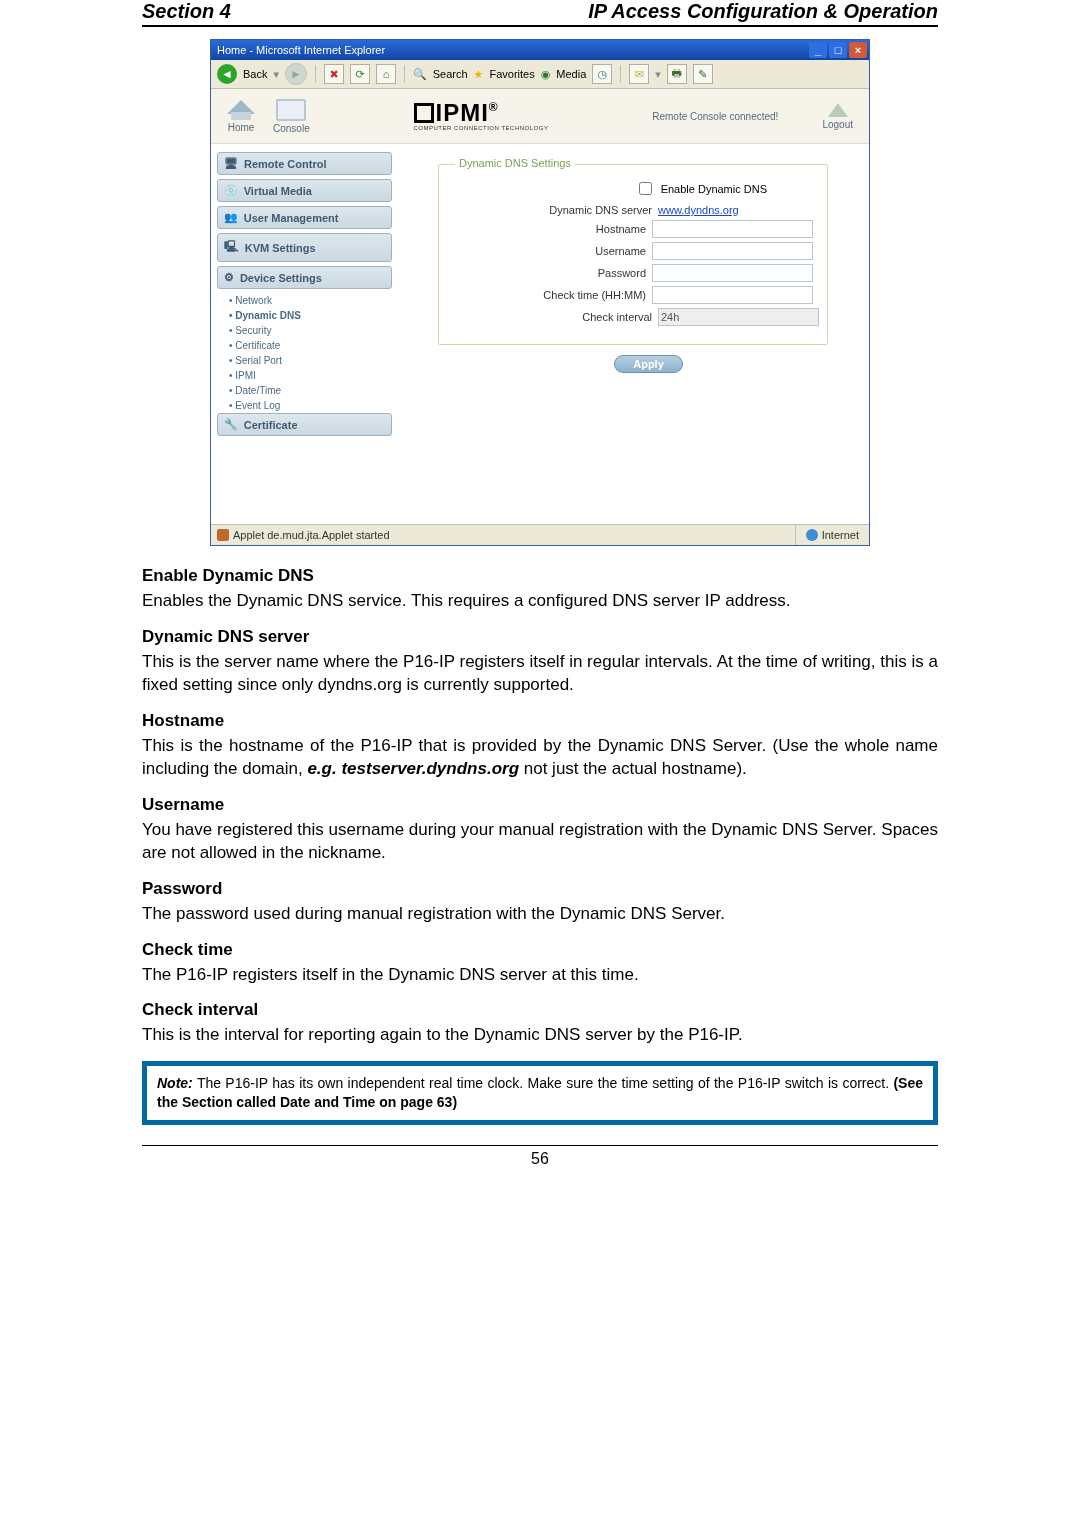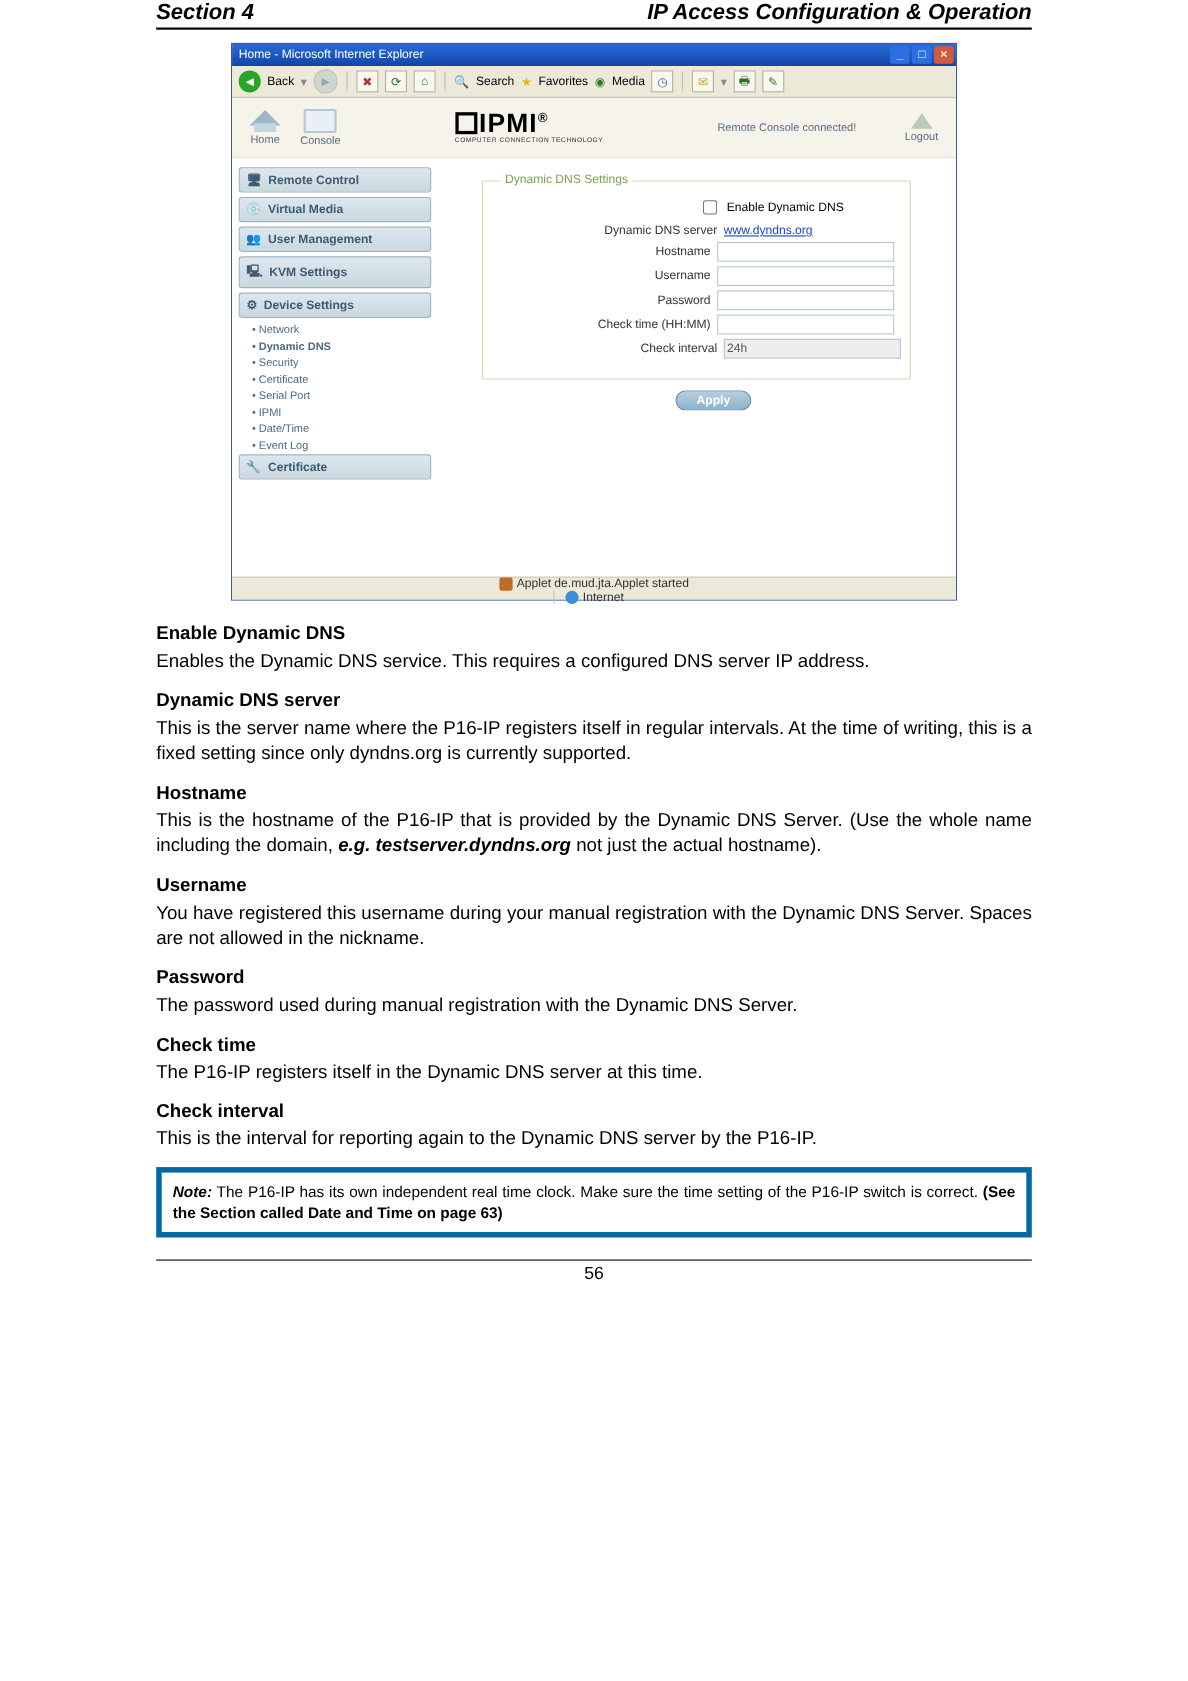--- a/index.html
+++ b/index.html
@@ -145,21 +145,21 @@
     border:1px solid #b7c6d1;height:16px;width:155px;font-size:11px;padding:0 2px;
   }
   .form-row .srv-link { color:#1846c8;text-decoration:underline;width:155px;text-align:left;font-size:11px; }
   .form-row .small-in { width:30px; }
   .chk-row { display:flex;align-items:center;gap:6px;margin:0 0 6px 0;justify-content:flex-end;}
   .apply-btn {
     display:block;margin:10px auto 0;border:1px solid #6792b8;background:linear-gradient(#b6cfdf,#8eb3cc);
     color:#fff;border-radius:12px;padding:2px 18px;font-size:11px;font-weight:bold;
   }
   .statusbar {
-    display:flex;align-items:center;border-top:1px solid #c0c0b0;background:#ece9d8;height:20px;font-size:11px;flex-direction:column;
+    display:flex;align-items:center;border-top:1px solid #c0c0b0;background:#ece9d8;height:20px;font-size:11px;
   }
   .statusbar .sl { flex:1;padding:0 6px;display:flex;align-items:center;gap:4px;color:#333;}
   .statusbar .sr { padding:0 10px;display:flex;align-items:center;gap:4px;color:#333;border-left:1px solid #c0c0b0;height:100%;}
   .net-globe { width:12px;height:12px;border-radius:50%;background:#3a8fd8;display:inline-block;}
   .java-cup { width:12px;height:12px;display:inline-block;background:#c06a2a;border-radius:2px;}
 
   
   .body-text { font-size: 17px; line-height: 1.35; text-align: justify; margin: 4px 0 14px 0; }
   .subhead { font-weight: bold; font-size: 17px; margin-top: 6px; }
   .note-box {

